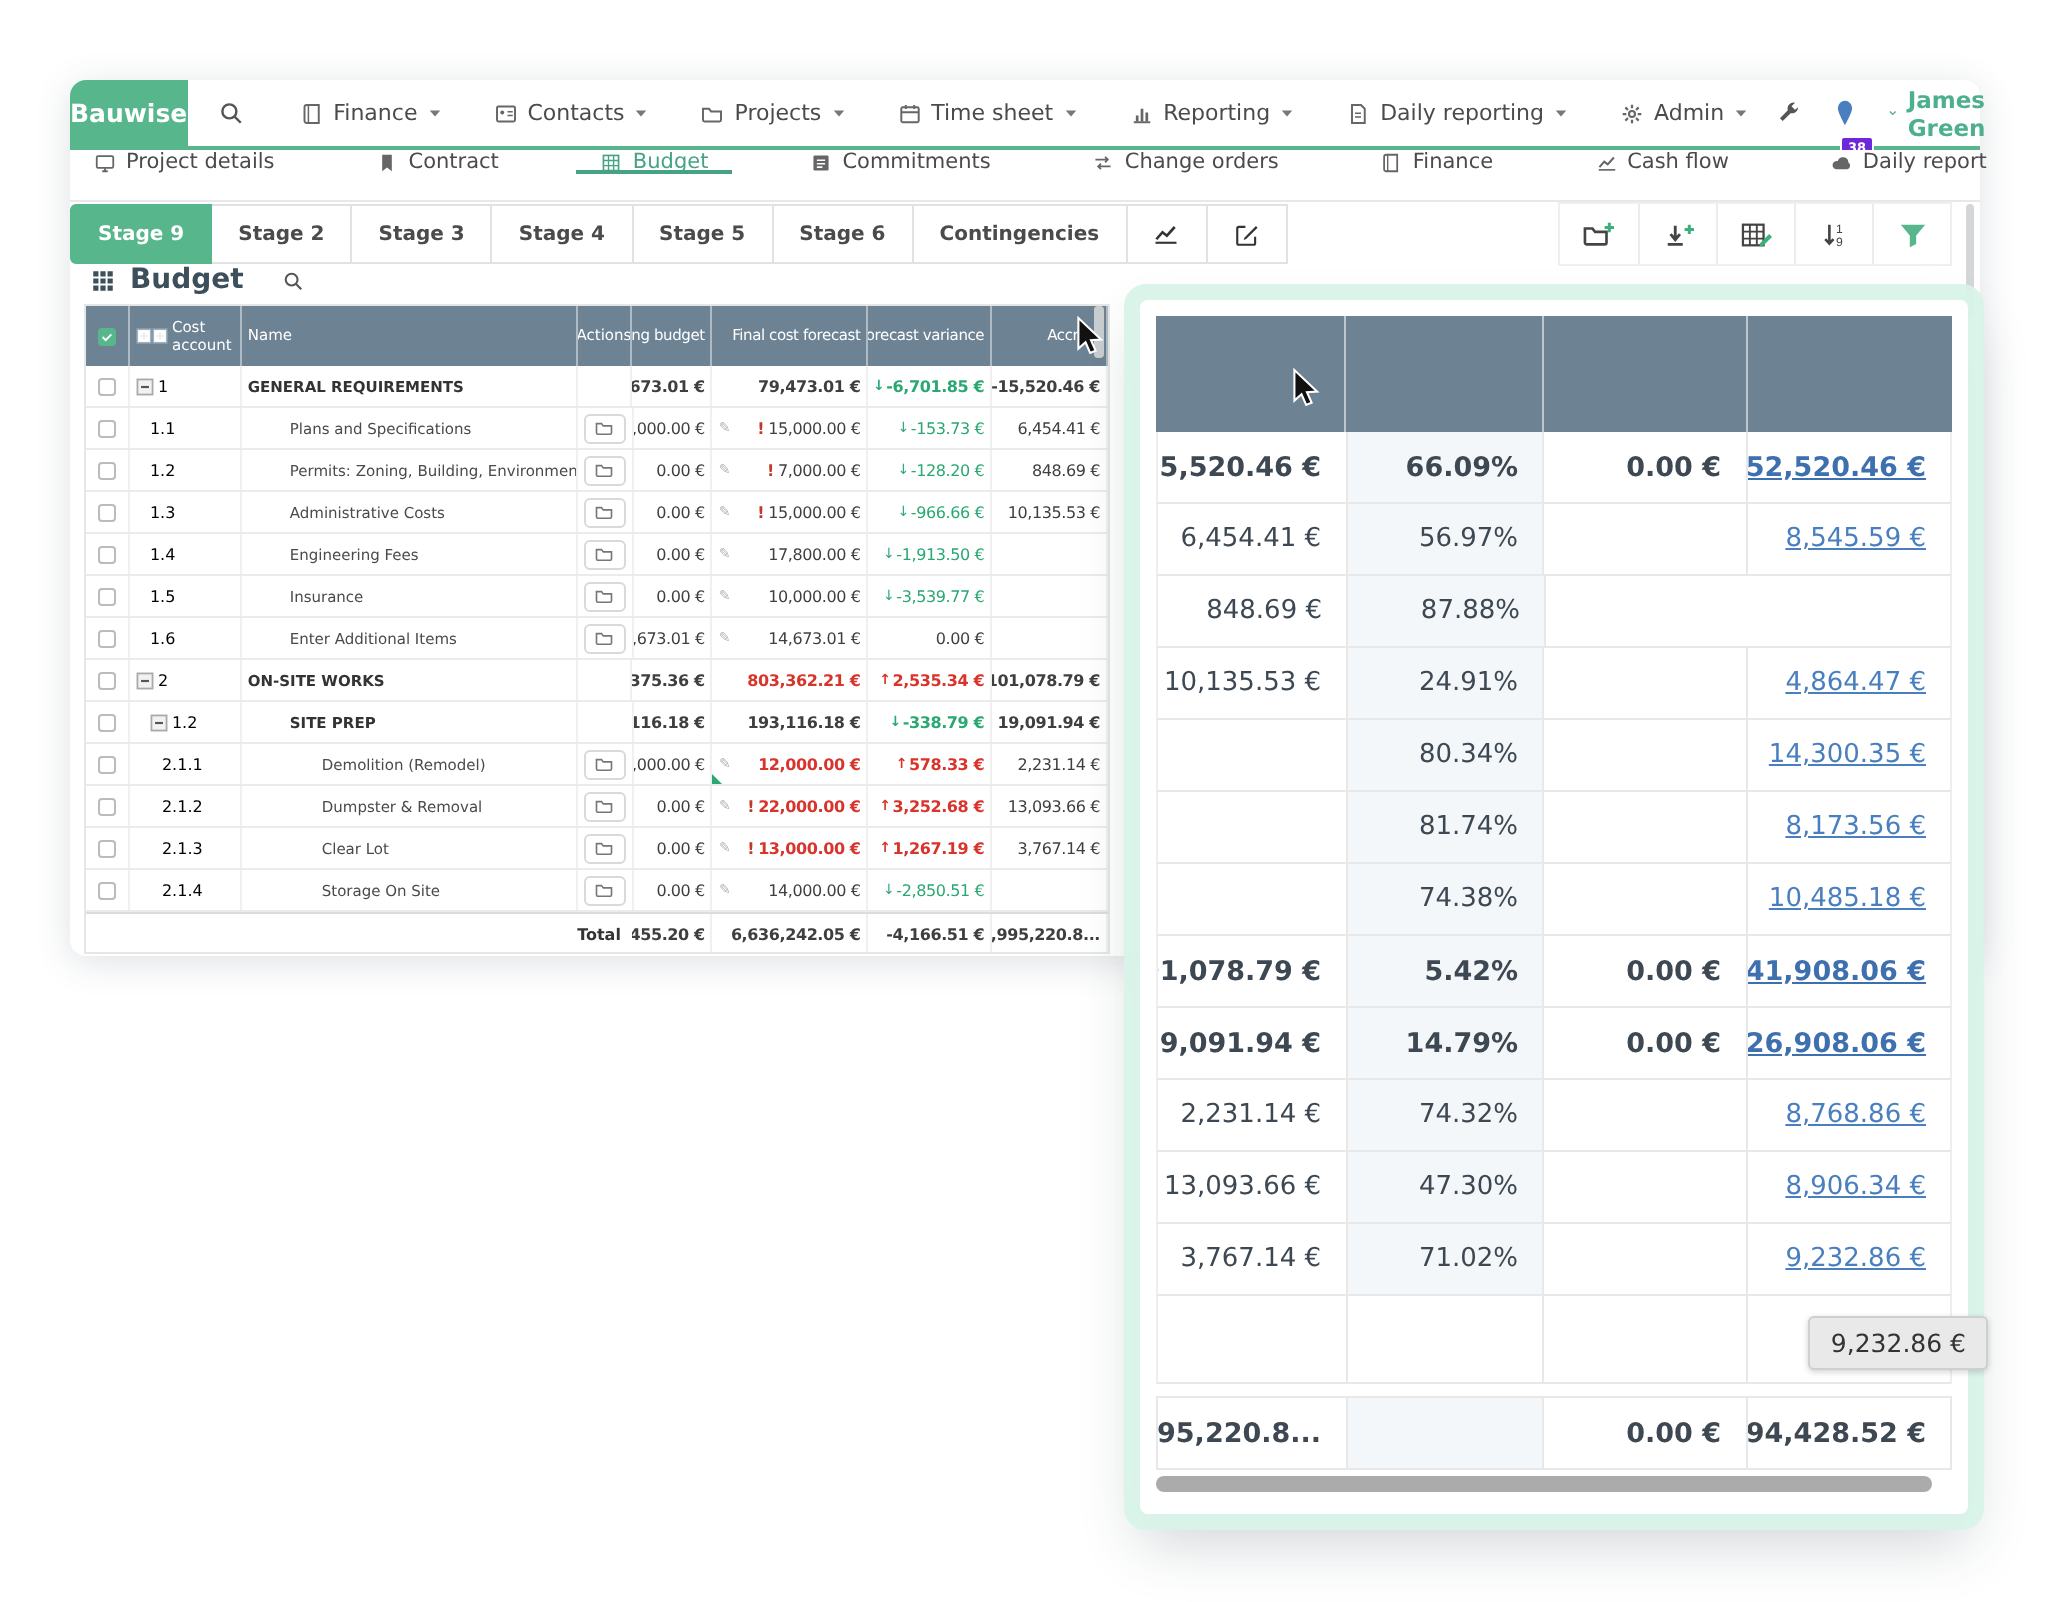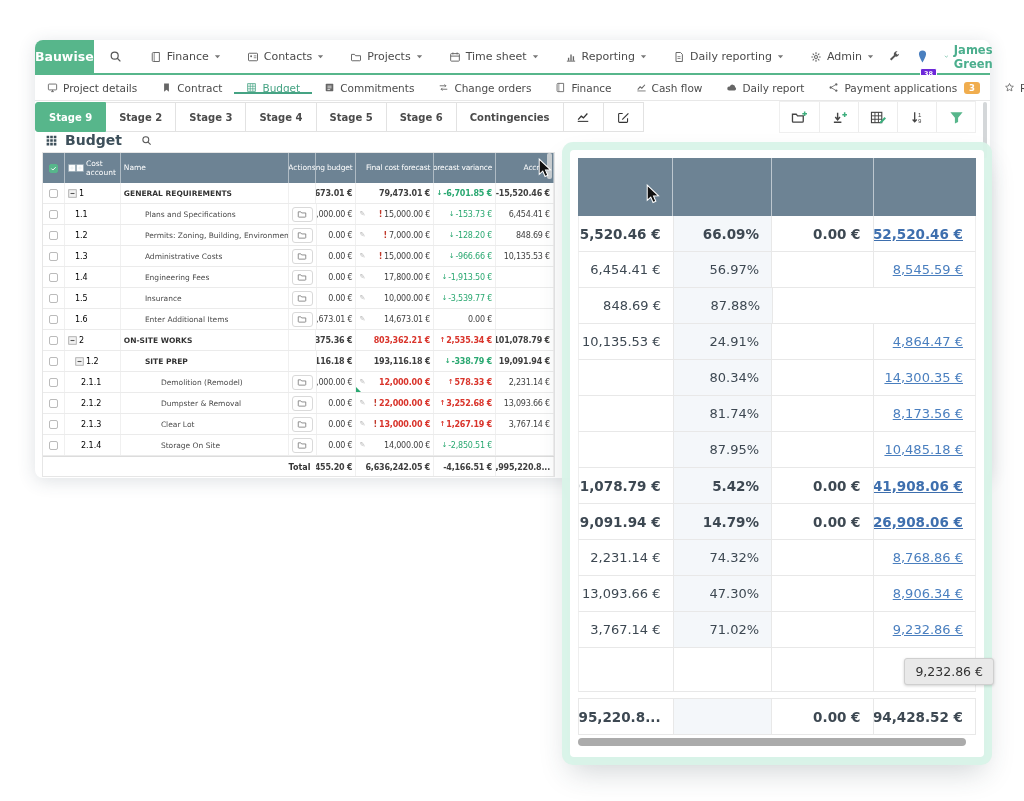--- a/index.html
+++ b/index.html
@@ -17,21 +17,21 @@
   .nav-item { display:flex; align-items:center; gap:5px; padding:0 13px; font-size:11px; color:#4b4b4b; cursor:pointer; white-space:nowrap; }
   .nav-item .ic { color:#666; }
   .caret { width:7px; height:7px; color:#777; }
   .nav-right { margin-left:auto; display:flex; align-items:center; gap:14px; padding-right:16px; }
   .wrench-btn { background:none; border:none; color:#555; display:flex; cursor:pointer; }
   .pin-wrap { position:relative; display:flex; cursor:pointer; }
   .pin-badge { position:absolute; top:-5px; right:-7px; background:#6d28d9; color:#fff; font-size:6.5px; font-weight:700; padding:1px 3px; border-radius:2px; border:1px solid #fff;margin-top:24px; }
   .user-name { color:#4caf8e; font-size:11.5px; font-weight:600; display:flex; align-items:center; gap:5px; cursor:pointer; }
 
   
-  .tabsbar { position:absolute; left:0; top:35px; width:100%; height:26px; background:#fff; border-bottom:1px solid #e8e8e8; display:flex; align-items:center; }
+  .tabsbar { position:absolute; left:0; top:35px; width:100%; height:26px; background:#fff; border-bottom:1px solid #e8e8e8; display:flex; align-items:flex-start;gap:27px; }
   .tab { display:flex; align-items:center; gap:5px; padding:0 12px; font-size:10.5px; color:#4b4b4b; cursor:pointer; white-space:nowrap; }
   .tab .ic { color:#666; }
   .tab.active { color:#45a383; box-shadow:inset 0 -2px 0 #45a383; }
   .tab.active .ic { color:#45a383; }
   .tab-badge { background:#f0ad4e; color:#fff; font-size:8.5px; font-weight:700; border-radius:3px; padding:1px 5px; margin-left:2px; }
 
   
   .stagebar { position:absolute; left:0; top:61px; width:100%; height:32px; display:flex; align-items:center; padding-left:0; }
   .stage-list { display:flex; }
   .stage { height:30px; padding:0 13px; display:flex; align-items:center; background:#fff; border:1px solid #e2e2e2; border-left:none; font-size:10px; font-weight:700; color:#4b4b4b; cursor:pointer; white-space:nowrap; }
@@ -894,21 +894,21 @@
         <div class="orow">
     <div class="oc rc1"></div>
     <div class="oc rc2">81.74%</div>
     <div class="oc rc3"></div>
     <div class="oc rc4">
             <span class="link">8,173.56 €</span>
           </div>
   </div>
         <div class="orow">
     <div class="oc rc1"></div>
-    <div class="oc rc2">87.95%</div>
+    <div class="oc rc2">74.38%</div>
     <div class="oc rc3"></div>
     <div class="oc rc4">
             <span class="link">10,485.18 €</span>
           </div>
   </div>
         <div class="orow bold">
     <div class="oc rc1">101,078.79 €</div>
     <div class="oc rc2">5.42%</div>
     <div class="oc rc3">0.00 €</div>
     <div class="oc rc4">

